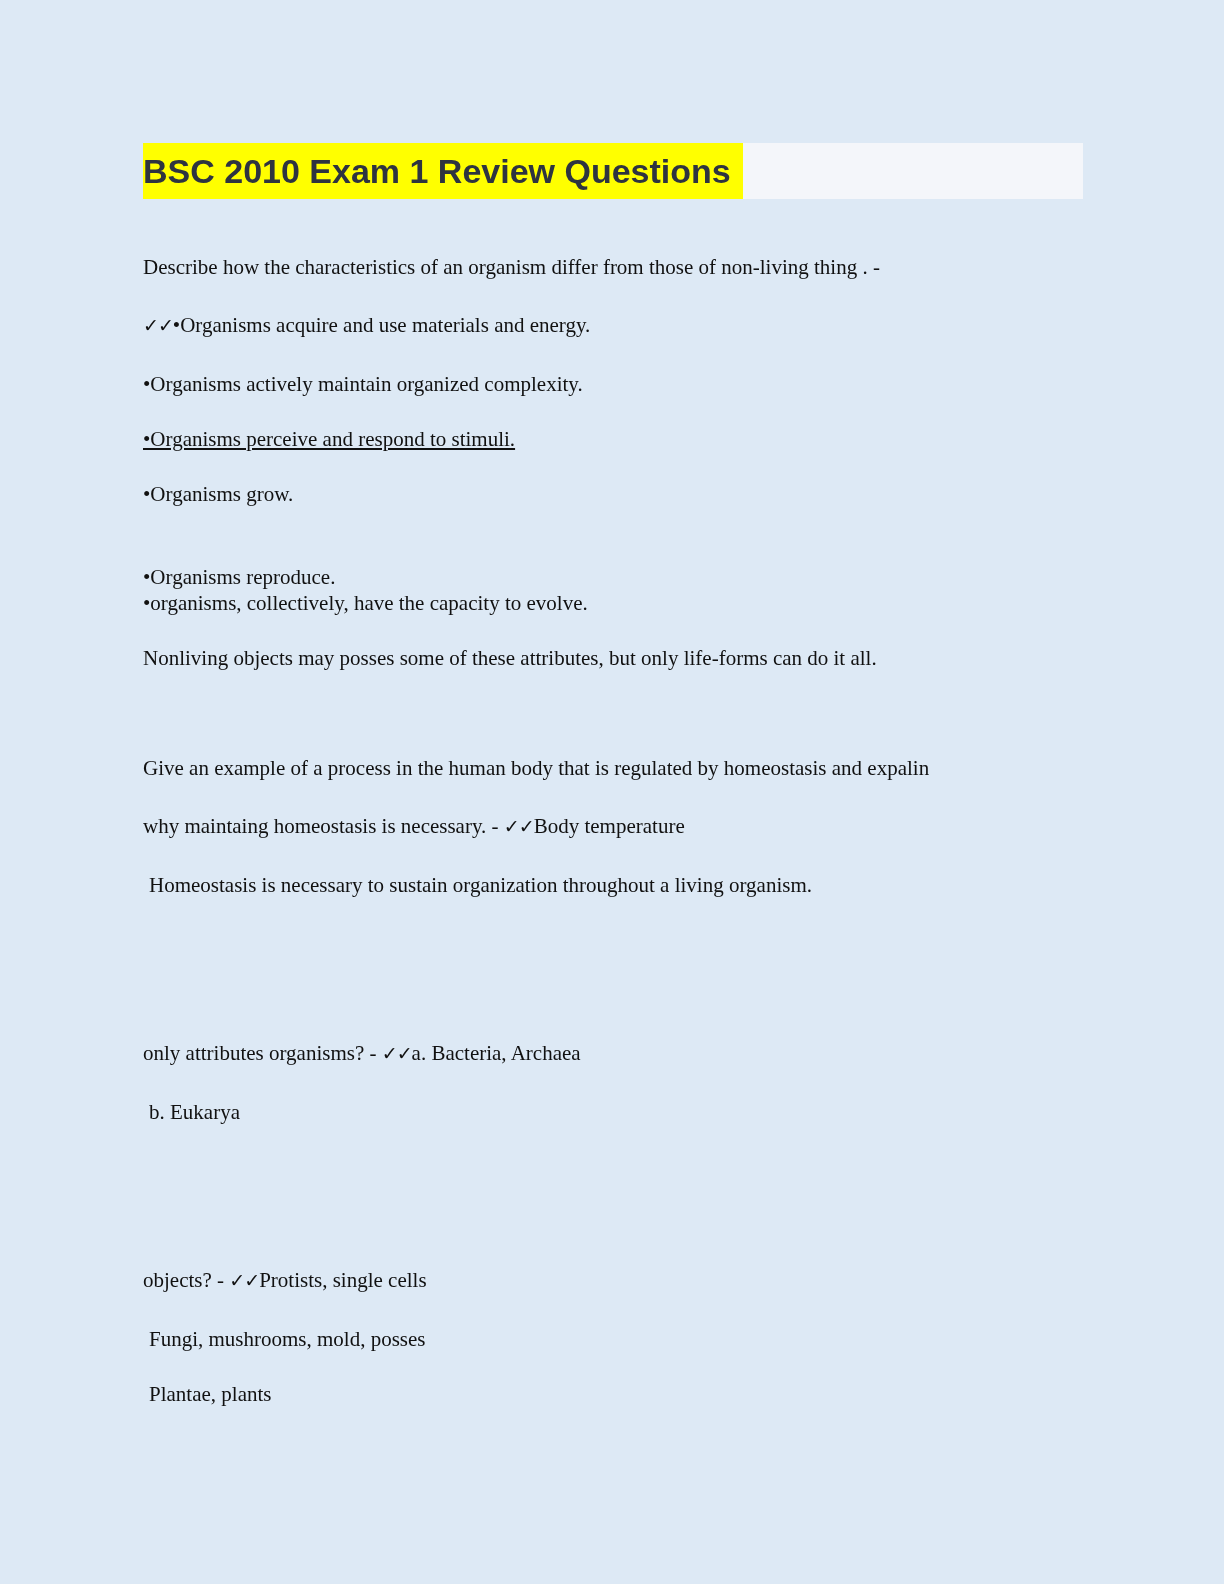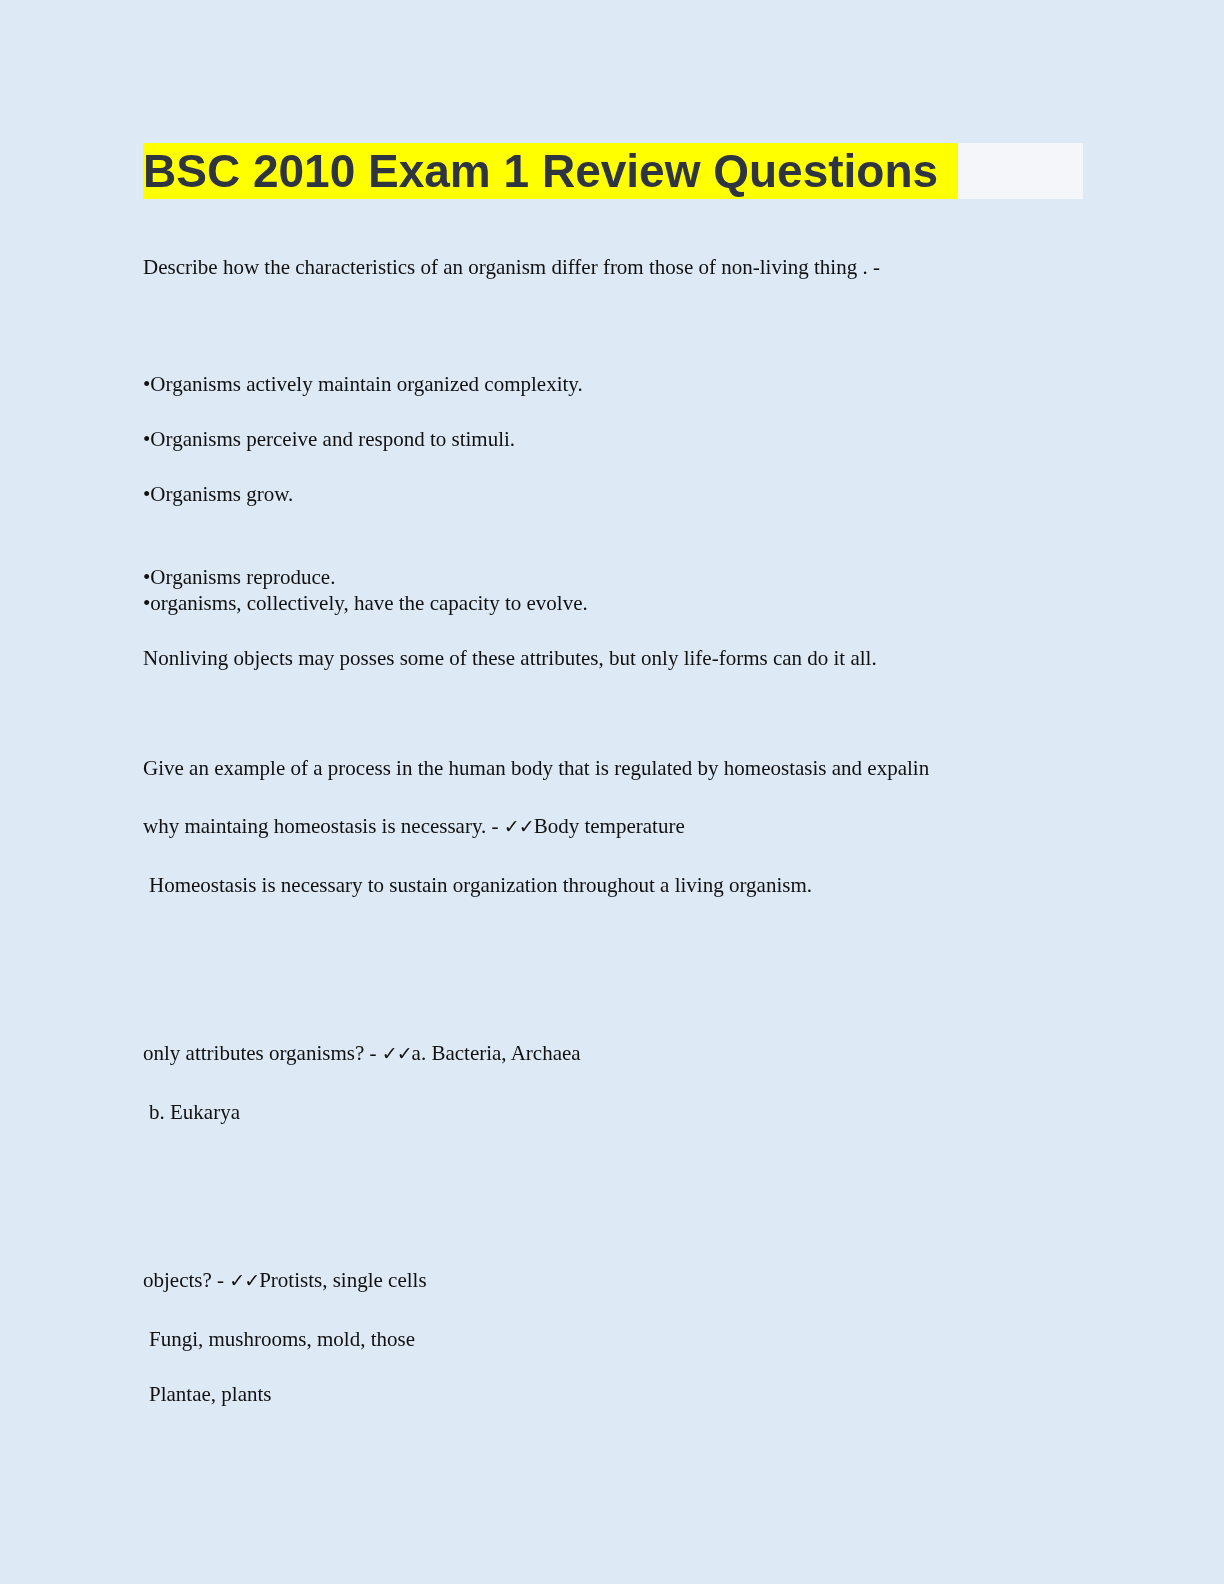--- a/index.html
+++ b/index.html
@@ -27,25 +27,25 @@
       height: 56px;
       background: #f4f6fa;
     }
     .title {
       position: absolute;
       left: 0; top: 0;
       height: 56px;
       background: #ffff00;
       font-family: "Liberation Sans", sans-serif;
       font-weight: bold;
-      font-size: 46px;
+      font-size: 34px;
       line-height: 56px;
       color: #2e3440;
       white-space: nowrap;
-      padding-right: 20px;
+      padding-right: 12px;
     }
     .line {
       position: absolute;
       left: 143px;
       font-family: "Liberation Serif", serif;
       font-size: 21px;
       color: #111111;
       white-space: nowrap;
       line-height: 26px;
     }
@@ -60,37 +60,40 @@
 </head>
 <body>
 
 <div class="page">
 
   <div class="title-box">
     <div class="title">BSC 2010 Exam 1 Review Questions</div>
   </div>
 
   <div class="line" style="top:254px;text-align:center;">Describe how the characteristics of an organism differ from those of non-living thing . -</div>
+  <div class="line" style="top:312px;">
+    <span class="check">✓✓</span><span>•Organisms acquire and use materials and energy.</span>
+  </div>
   <div class="line" style="top:371px;">•Organisms actively maintain organized complexity.</div>
-  <div class="line" style="top:426px;">•Organisms perceive and respond to stimuli.</div>
+  <div class="line" style="top:426px;text-decoration:underline;">•Organisms perceive and respond to stimuli.</div>
   <div class="line" style="top:481px;">•Organisms grow.</div>
   <div class="line" style="top:564px;">•Organisms reproduce.</div>
   <div class="line" style="top:590px;">•organisms, collectively, have the capacity to evolve.</div>
   <div class="line" style="top:755px;">Give an example of a process in the human body that is regulated by homeostasis and expalin</div>
 
   <div class="line" style="top:645px;">Nonliving objects may posses some of these attributes, but only life-forms can do it all.</div>
   <div class="line" style="top:813px;">
     <span>why maintaing homeostasis is necessary. - </span><span class="check">✓✓</span><span>Body temperature</span>
   </div>
   <div class="line indent" style="top:872px;">Homeostasis is necessary to sustain organization throughout a living organism.</div>
 
   <div class="line" style="top:1040px;">
     <span>only attributes organisms? - </span><span class="check">✓✓</span><span>a. Bacteria, Archaea</span>
   </div>
   <div class="line indent" style="top:1099px;">b. Eukarya</div>
 
   <div class="line" style="top:1267px;">
     <span>objects? - </span><span class="check">✓✓</span><span>Protists, single cells</span>
   </div>
-  <div class="line indent" style="top:1326px;">Fungi, mushrooms, mold, those</div>
+  <div class="line indent" style="top:1326px;">Fungi, mushrooms, mold, posses</div>
   <div class="line indent" style="top:1381px;">Plantae, plants</div>
 
 </div>
 
 </body></html>

